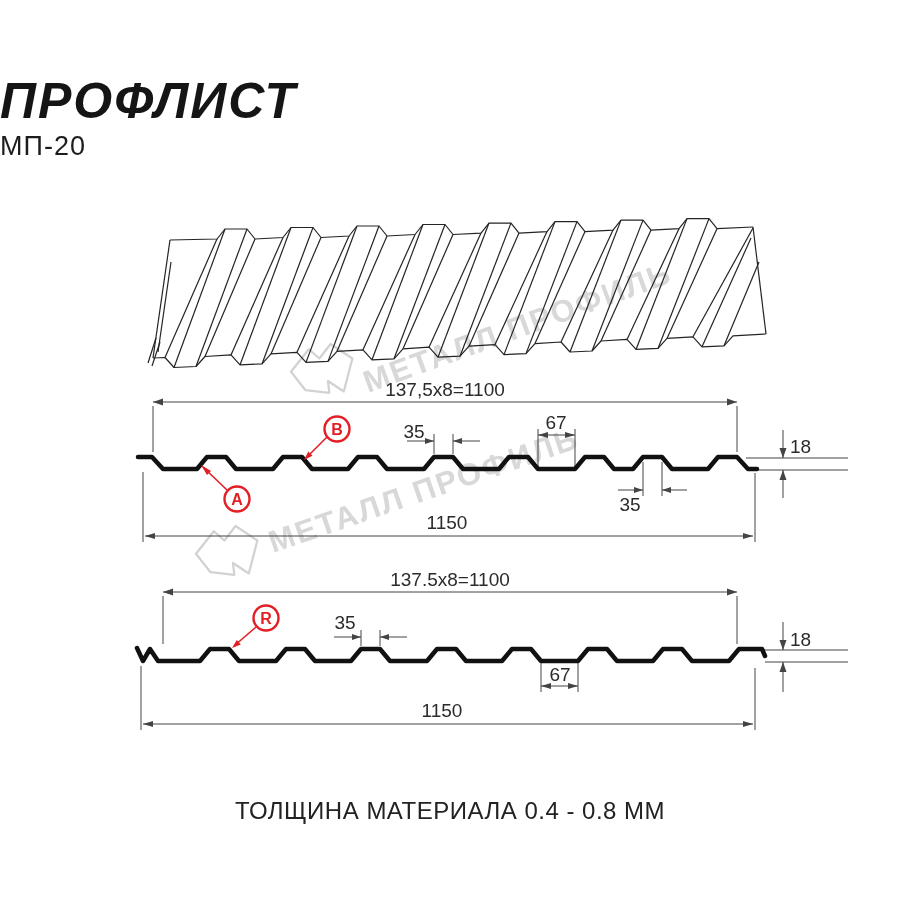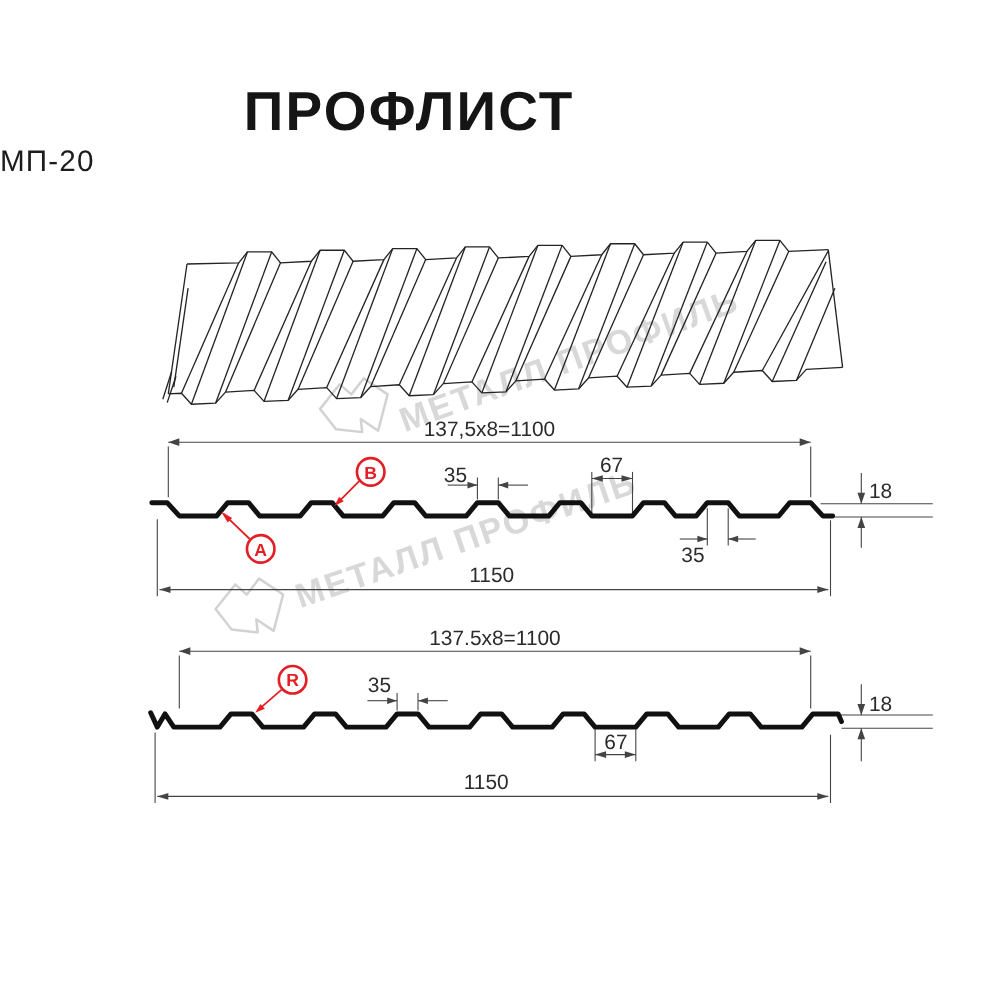--- a/index.html
+++ b/index.html
@@ -1,19 +1,19 @@
 <!DOCTYPE html>
 <html><head>
 <meta charset="utf-8">
 <style>
   html,body{margin:0;padding:0;background:#fff;}
   .page{position:relative;width:900px;height:900px;background:#fff;overflow:hidden;
         font-family:"Liberation Sans", sans-serif;color:#1c1c1c;}
-  .page-title{position:absolute;top:72px;left:0;width:744px;text-align:center;
-        font-size:50px;font-weight:800;letter-spacing:2px;color:#151515;}
+  .page-title{position:absolute;top:72px;left:0;width:744px;
+        font-size:50px;font-weight:800;letter-spacing:2px;color:#151515;font-style:italic;}
   .page-subtitle{position:absolute;top:131px;left:0;width:900px;text-align:left;
         font-size:27px;font-weight:500;letter-spacing:1px;color:#1c1c1c;}
   .footer-note{position:absolute;top:797px;left:0;width:900px;text-align:center;
         font-size:24px;font-weight:500;letter-spacing:0.5px;color:#222;}
   svg text{font-family:"Liberation Sans", sans-serif;}
   .dim-text{font-size:19px;fill:#2b2b2b;}
   .wm-text{font-size:31px;font-weight:bold;letter-spacing:2px;fill:#d8d8d8;}
   .callout-letter{font-size:16px;font-weight:bold;fill:#e31e24;}
 </style>
 </head>
@@ -214,13 +214,14 @@
 
       <g>
         <line x1="256" y1="627" x2="234" y2="646" stroke="#e31e24" stroke-width="1.6"></line>
         <polygon points="232,648 240.8,644.4 236.8,639.9" fill="#e31e24"></polygon>
         <circle cx="266" cy="618" r="12.5" fill="#fff" stroke="#e31e24" stroke-width="2.4"></circle>
         <text class="callout-letter" x="266" y="624" text-anchor="middle">R</text>
       </g>
     </g>
   </svg>
 
+  <div class="footer-note">ТОЛЩИНА МАТЕРИАЛА 0.4 - 0.8 ММ</div>
 </div>
 
 </body></html>

